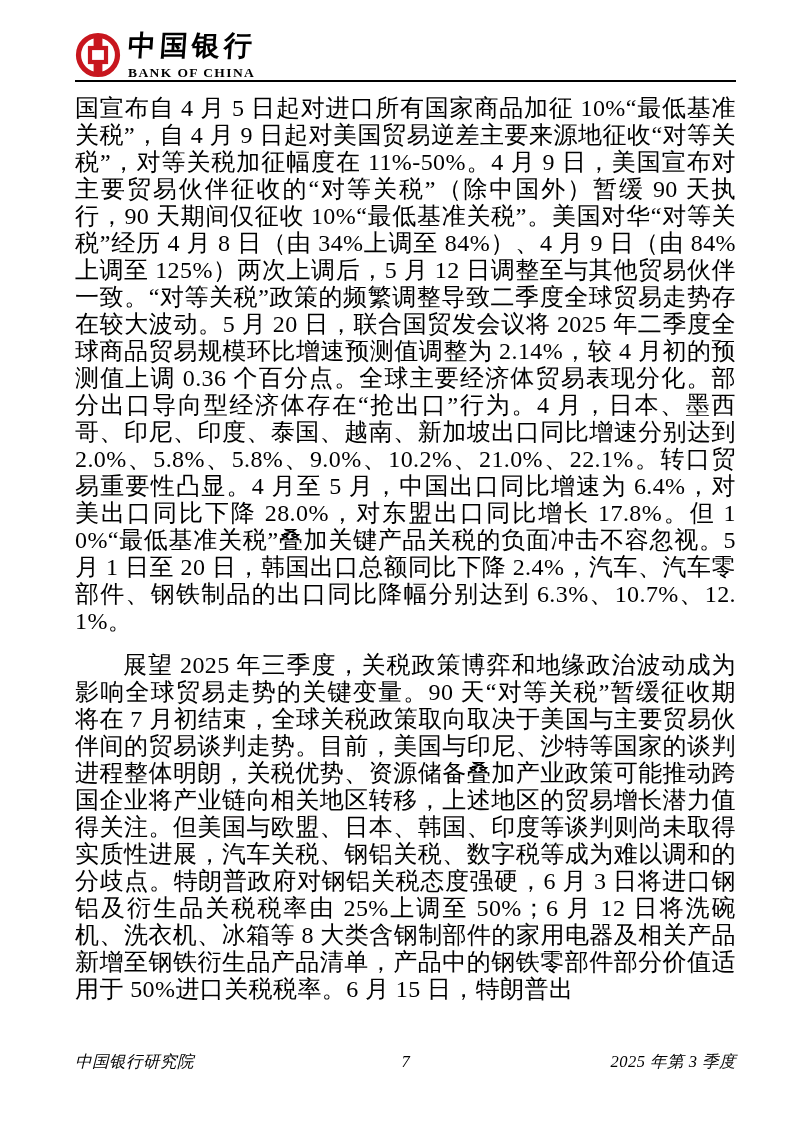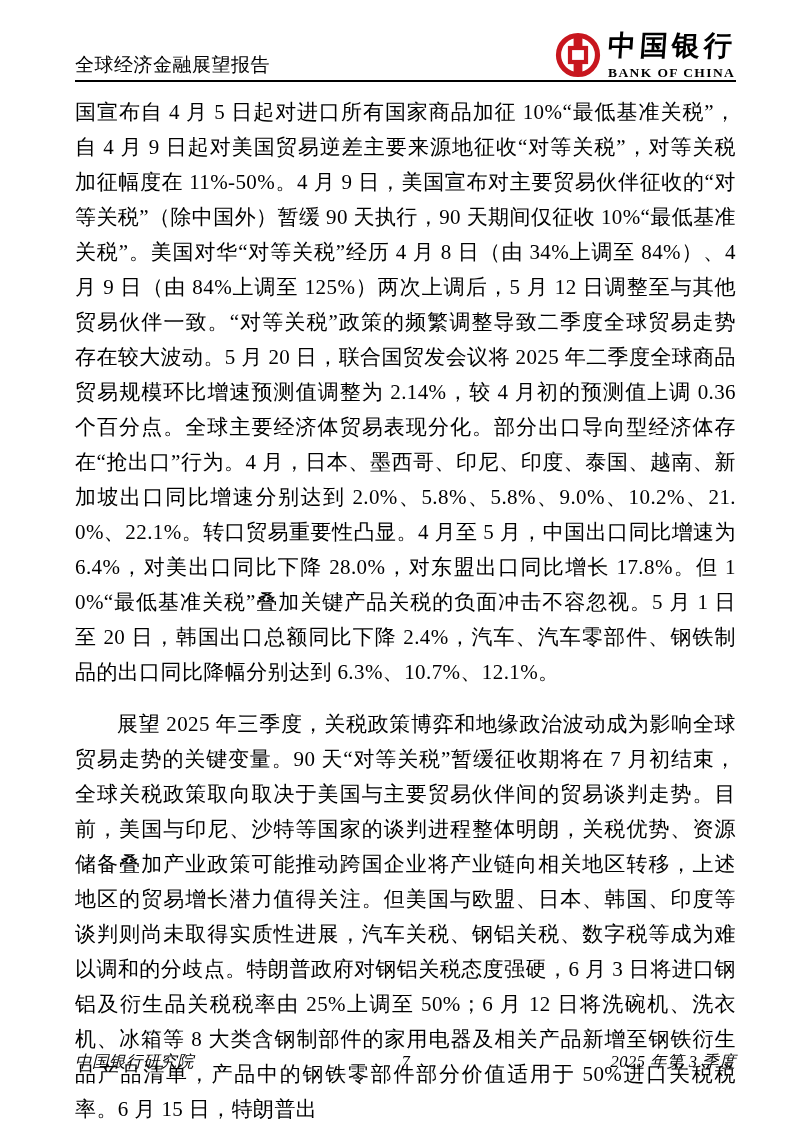--- a/index.html
+++ b/index.html
@@ -62,22 +62,22 @@
   }
   .header-rule {
     height: 2px;
     background: #000000;
   }
   
   .body-text {
     margin-top: 13px;
   }
   .para {
-    font-size: 21px;
-    line-height: 35px;
+    font-size: 24px;
+    line-height: 27px;
     text-align: justify;
     letter-spacing: 0.4px;
     word-break: break-all;
   }
   .para + .para { margin-top: 17px; }
   .para.indent { text-indent: 2em; }
   
   .page-footer {
     position: absolute;
     left: 75px;
@@ -93,21 +93,20 @@
   .footer-page  { justify-self: center; }
   .footer-right { justify-self: end; letter-spacing: 0.5px; margin-left: 24px; }
 </style>
 </head>
 <body>
 
 <div class="page">
 
   <header>
     <div class="header-row">
-      <div class="report-title">全球经济金融展望报告</div>
 
       <div class="logo">
         <span class="logo-mark">
           <svg width="46" height="46" viewBox="0 0 46 46" aria-hidden="true">
             <circle cx="23" cy="23" r="19.5" fill="none" stroke="#c8161e" stroke-width="5.2"></circle>
             <rect x="18.6" y="5" width="8.8" height="13" fill="#c8161e"></rect>
             <rect x="18.6" y="28" width="8.8" height="13" fill="#c8161e"></rect>
             <rect x="15" y="16" width="16" height="14" fill="#ffffff" stroke="#c8161e" stroke-width="4.2"></rect>
           </svg>
         </span>

